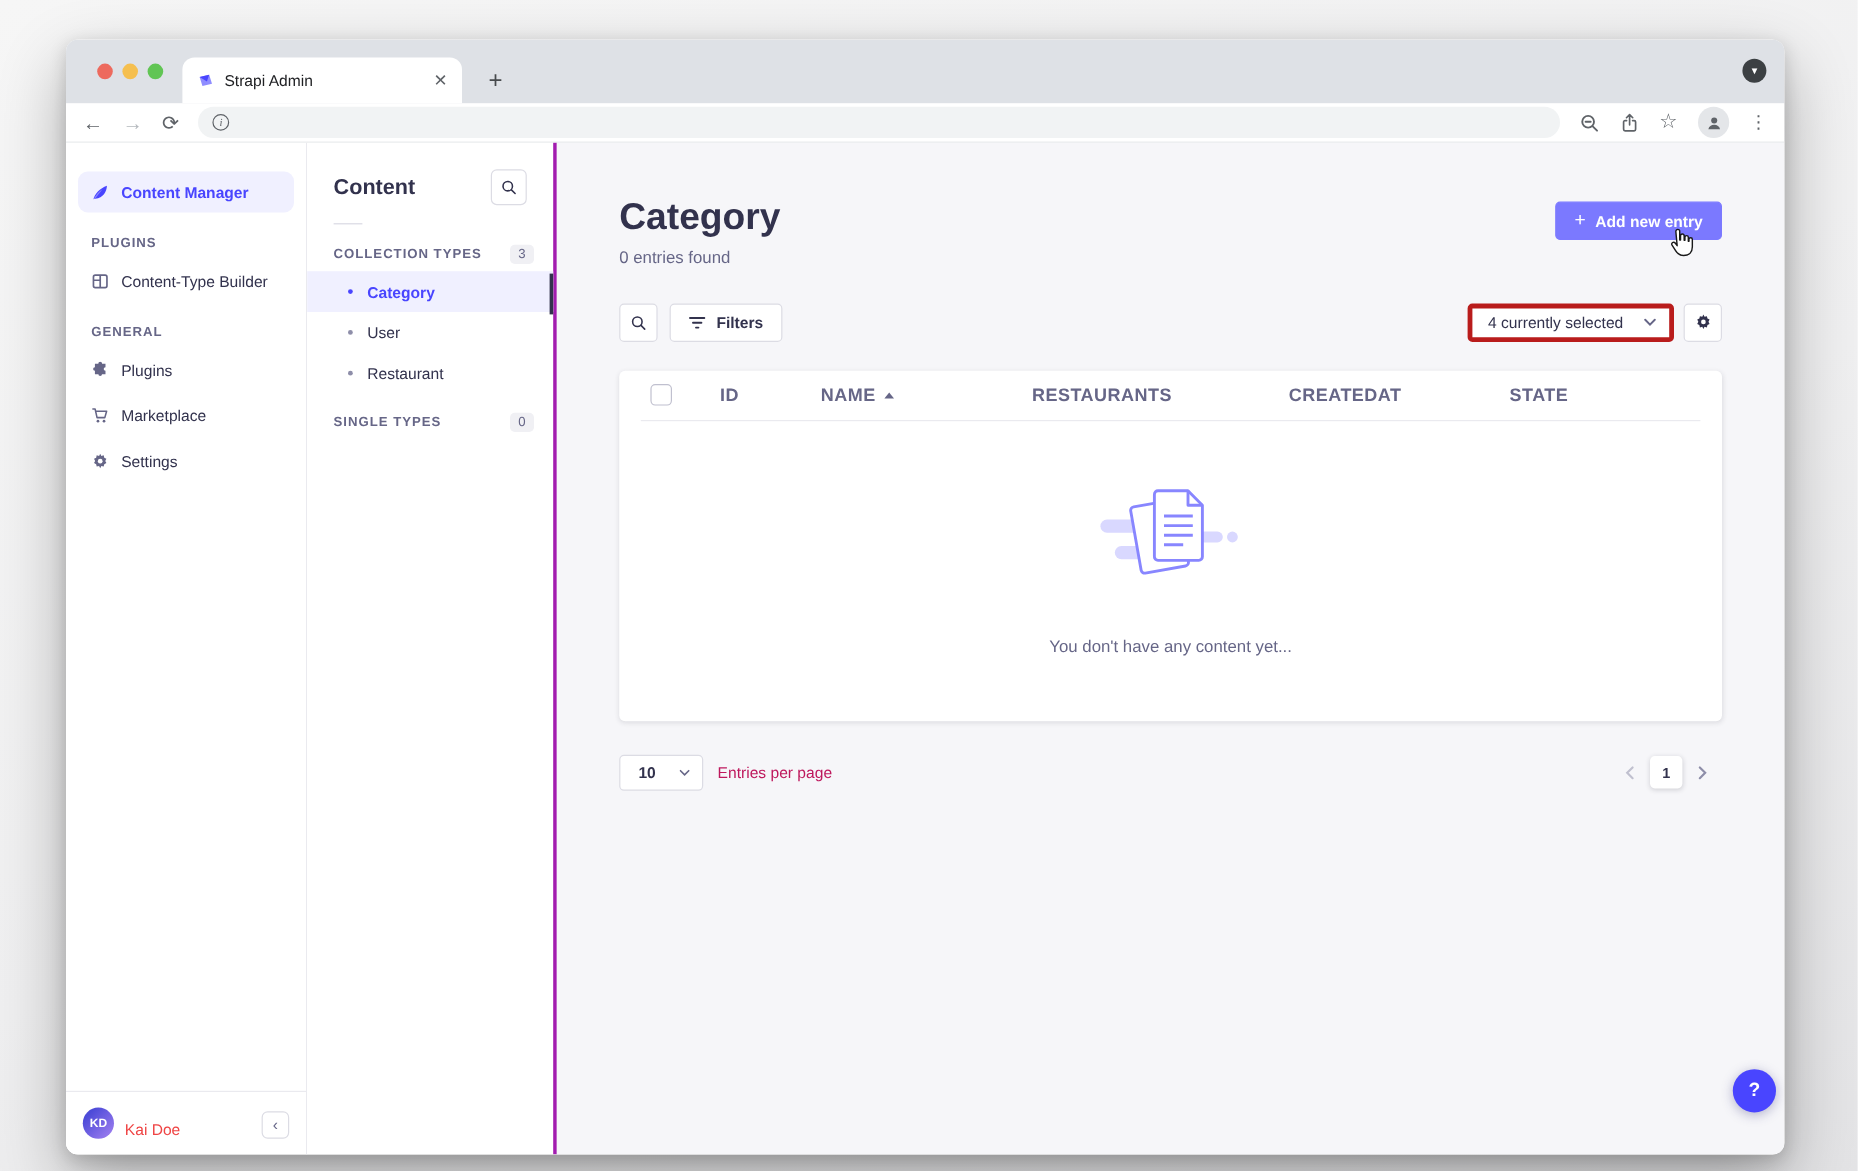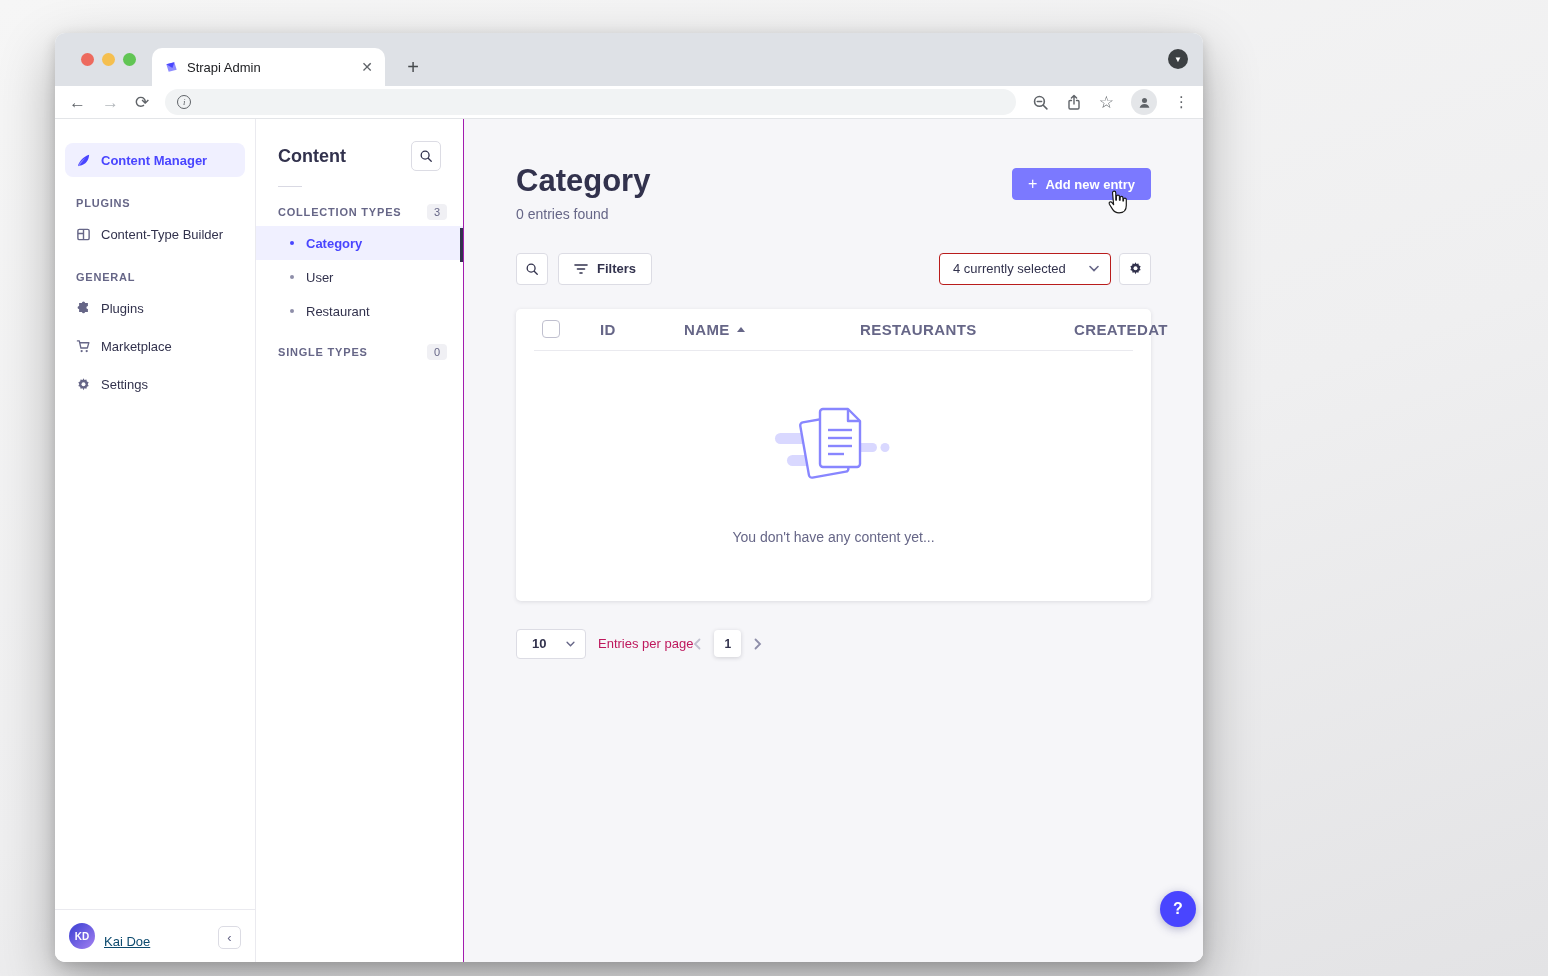--- a/index.html
+++ b/index.html
@@ -3,21 +3,21 @@
 <meta charset="utf-8">
 <style>
   * { margin:0; padding:0; box-sizing:border-box; }
   html,body { width:1548px; height:976px; overflow:hidden; }
   body {
     font-family:"Liberation Sans","DejaVu Sans",sans-serif;
     background:linear-gradient(160deg,#f6f6f6 0%,#efeff0 55%,#e3e3e5 100%);
     position:relative;
   }
   .window{
-    position:absolute; left:55px; top:33px; width:1148px; height:929px;
+    position:absolute; left:55px; top:33px; width:1432px; height:929px;
     border-radius:10px; background:#fff; overflow:hidden;
     box-shadow:0 22px 55px rgba(0,0,0,.30), 0 4px 14px rgba(0,0,0,.16);
     display:flex; flex-direction:column;
   }
   
   .tabbar{ flex:0 0 53px; background:#dee1e6; position:relative; }
   .traffic{ position:absolute; left:26px; top:20px; display:flex; gap:8px; }
   .light{ width:13px; height:13px; border-radius:50%; }
   .light.red{ background:#ed6a5e; } .light.yellow{ background:#f5bf4f; } .light.green{ background:#61c554; }
   .tab{
@@ -64,27 +64,27 @@
   .nav-item .nico{ display:flex; color:#666687; }
   .nav-item.active{ background:#f0f0ff; color:#4945ff; font-weight:600; margin-top:12px; }
   .nav-item.active .nico{ color:#4945ff; }
   .section-label{ font-size:11px; font-weight:700; color:#666687; letter-spacing:.8px; padding:18px 21px 6px; }
   .user-row{ margin-top:auto; border-top:1px solid #eaeaef; display:flex; align-items:flex-end; gap:9px; padding:13px 14px; }
   .avatar{
     width:26px; height:26px; border-radius:50%; color:#fff; font-size:10px; font-weight:700;
     background:linear-gradient(135deg,#4d4bd8 20%,#9a7bee 90%);
     display:flex; align-items:center; justify-content:center;
   }
-  .user-name{ font-size:13px; color:#0c4a6e;text-decoration:underline; }
+  .user-name{ font-size:13px; color:#ef4444; }
   .collapse-btn{
     margin-left:auto; width:23px; height:23px; border:1px solid #dcdce4; border-radius:5px; background:#fff;
     color:#666687; font-size:13px; display:flex; align-items:center; justify-content:center; cursor:pointer;
   }
   
-  .subnav{ width:208px; background:#fff; border-right:1px solid #a21caf; padding-top:22px; position:relative; }
+  .subnav{ width:208px; background:#fff; border-right:3px solid #a21caf; padding-top:22px; position:relative; }
   .subnav-head{ display:flex; align-items:center; justify-content:space-between; padding:0 22px 0 22px; }
   .subnav-title{ font-size:18px; font-weight:700; color:#32324d; }
   .subnav-search{ width:30px; height:30px; border:1px solid #dcdce4; border-radius:5px; background:#fff; display:flex; align-items:center; justify-content:center; color:#32324d; cursor:pointer; }
   .subnav-divider{ width:24px; border-top:1px solid #d9d9e3; margin:15px 22px 13px; }
   .group-head{ display:flex; justify-content:space-between; align-items:center; padding:4px 16px 6px 22px; }
   .group-label{ font-size:11px; font-weight:700; color:#666687; letter-spacing:.8px; }
   .badge{ background:#f0f0f4; border-radius:4px; padding:2px 7px; font-size:11px; color:#666687; }
   .type-item{ height:34px; display:flex; align-items:center; gap:12px; padding-left:34px; font-size:13px; color:#32324d; cursor:pointer; }
   .type-item .bullet{ width:4px; height:4px; border-radius:50%; background:#8e8ea9; }
   .type-item.active{ background:#f0f0ff; color:#4945ff; font-weight:600; }
@@ -105,33 +105,33 @@
   .toolbar{ display:flex; justify-content:space-between; align-items:center; margin-top:31px; }
   .tb-left{ display:flex; gap:10px; }
   .tb-right{ display:flex; gap:8px; }
   .tool-btn{
     height:32px; min-width:32px; background:#fff; border:1px solid #dcdce4; border-radius:4px;
     display:flex; align-items:center; justify-content:center; gap:9px; color:#32324d;
     font-size:13px; font-weight:600; cursor:pointer;
   }
   .filters-btn{ padding:0 15px; }
   .field-select{
-    height:32px; width:172px; background:#fff; border:1px solid #b91c1c; border-radius:4px;
+    height:32px; width:172px; background:#fff; border:4px solid #b91c1c; border-radius:4px;
     display:flex; align-items:center; justify-content:space-between; padding:0 11px 0 13px;
     font-size:13px; color:#32324d; cursor:pointer;
   }
   .table-card{ margin-top:24px; height:292px; background:#fff; border-radius:5px; box-shadow:0 1px 4px rgba(33,33,52,.12); }
   .thead{ display:grid; grid-template-columns:58px 84px 176px 214px 184px 1fr; align-items:center; height:41px; padding:0 18px 0 26px; }
   .th{ font-size:15px; font-weight:700; color:#666687; letter-spacing:.4px; display:flex; align-items:center; gap:7px; }
   .checkbox{ width:18px; height:18px; border:1px solid #c0c0cf; border-radius:4px; background:#fff; cursor:pointer; }
   .sort-asc{ width:0; height:0; border-left:4px solid transparent; border-right:4px solid transparent; border-bottom:5px solid #666687; }
   .thead-divider{ border-top:1px solid #eaeaef; margin:0 18px; }
   .empty{ display:flex; flex-direction:column; align-items:center; padding-top:54px; }
   .empty-text{ margin-top:34px; font-size:14px; color:#666687; }
-  .pagination{ display:flex; align-items:center; margin-top:28px; }
+  .pagination{ display:flex; justify-content:space-between; align-items:center; margin-top:28px;gap:12px; }
   .pg-left{ display:flex; align-items:center; }
   .pagesize-select{
     width:70px; height:30px; background:#fff; border:1px solid #dcdce4; border-radius:4px;
     display:flex; align-items:center; justify-content:space-between; padding:0 10px 0 15px;
     font-size:13px; font-weight:600; color:#32324d; cursor:pointer;
   }
   .entries-label{ font-size:13px; color:#be185d; margin-left:12px; }
   .pg-right{ display:flex; align-items:center; gap:13px; padding-right:12px; }
   .pg-arrow{ display:flex; cursor:pointer; }
   .pg-arrow.prev{ color:#c0c0cf; }

